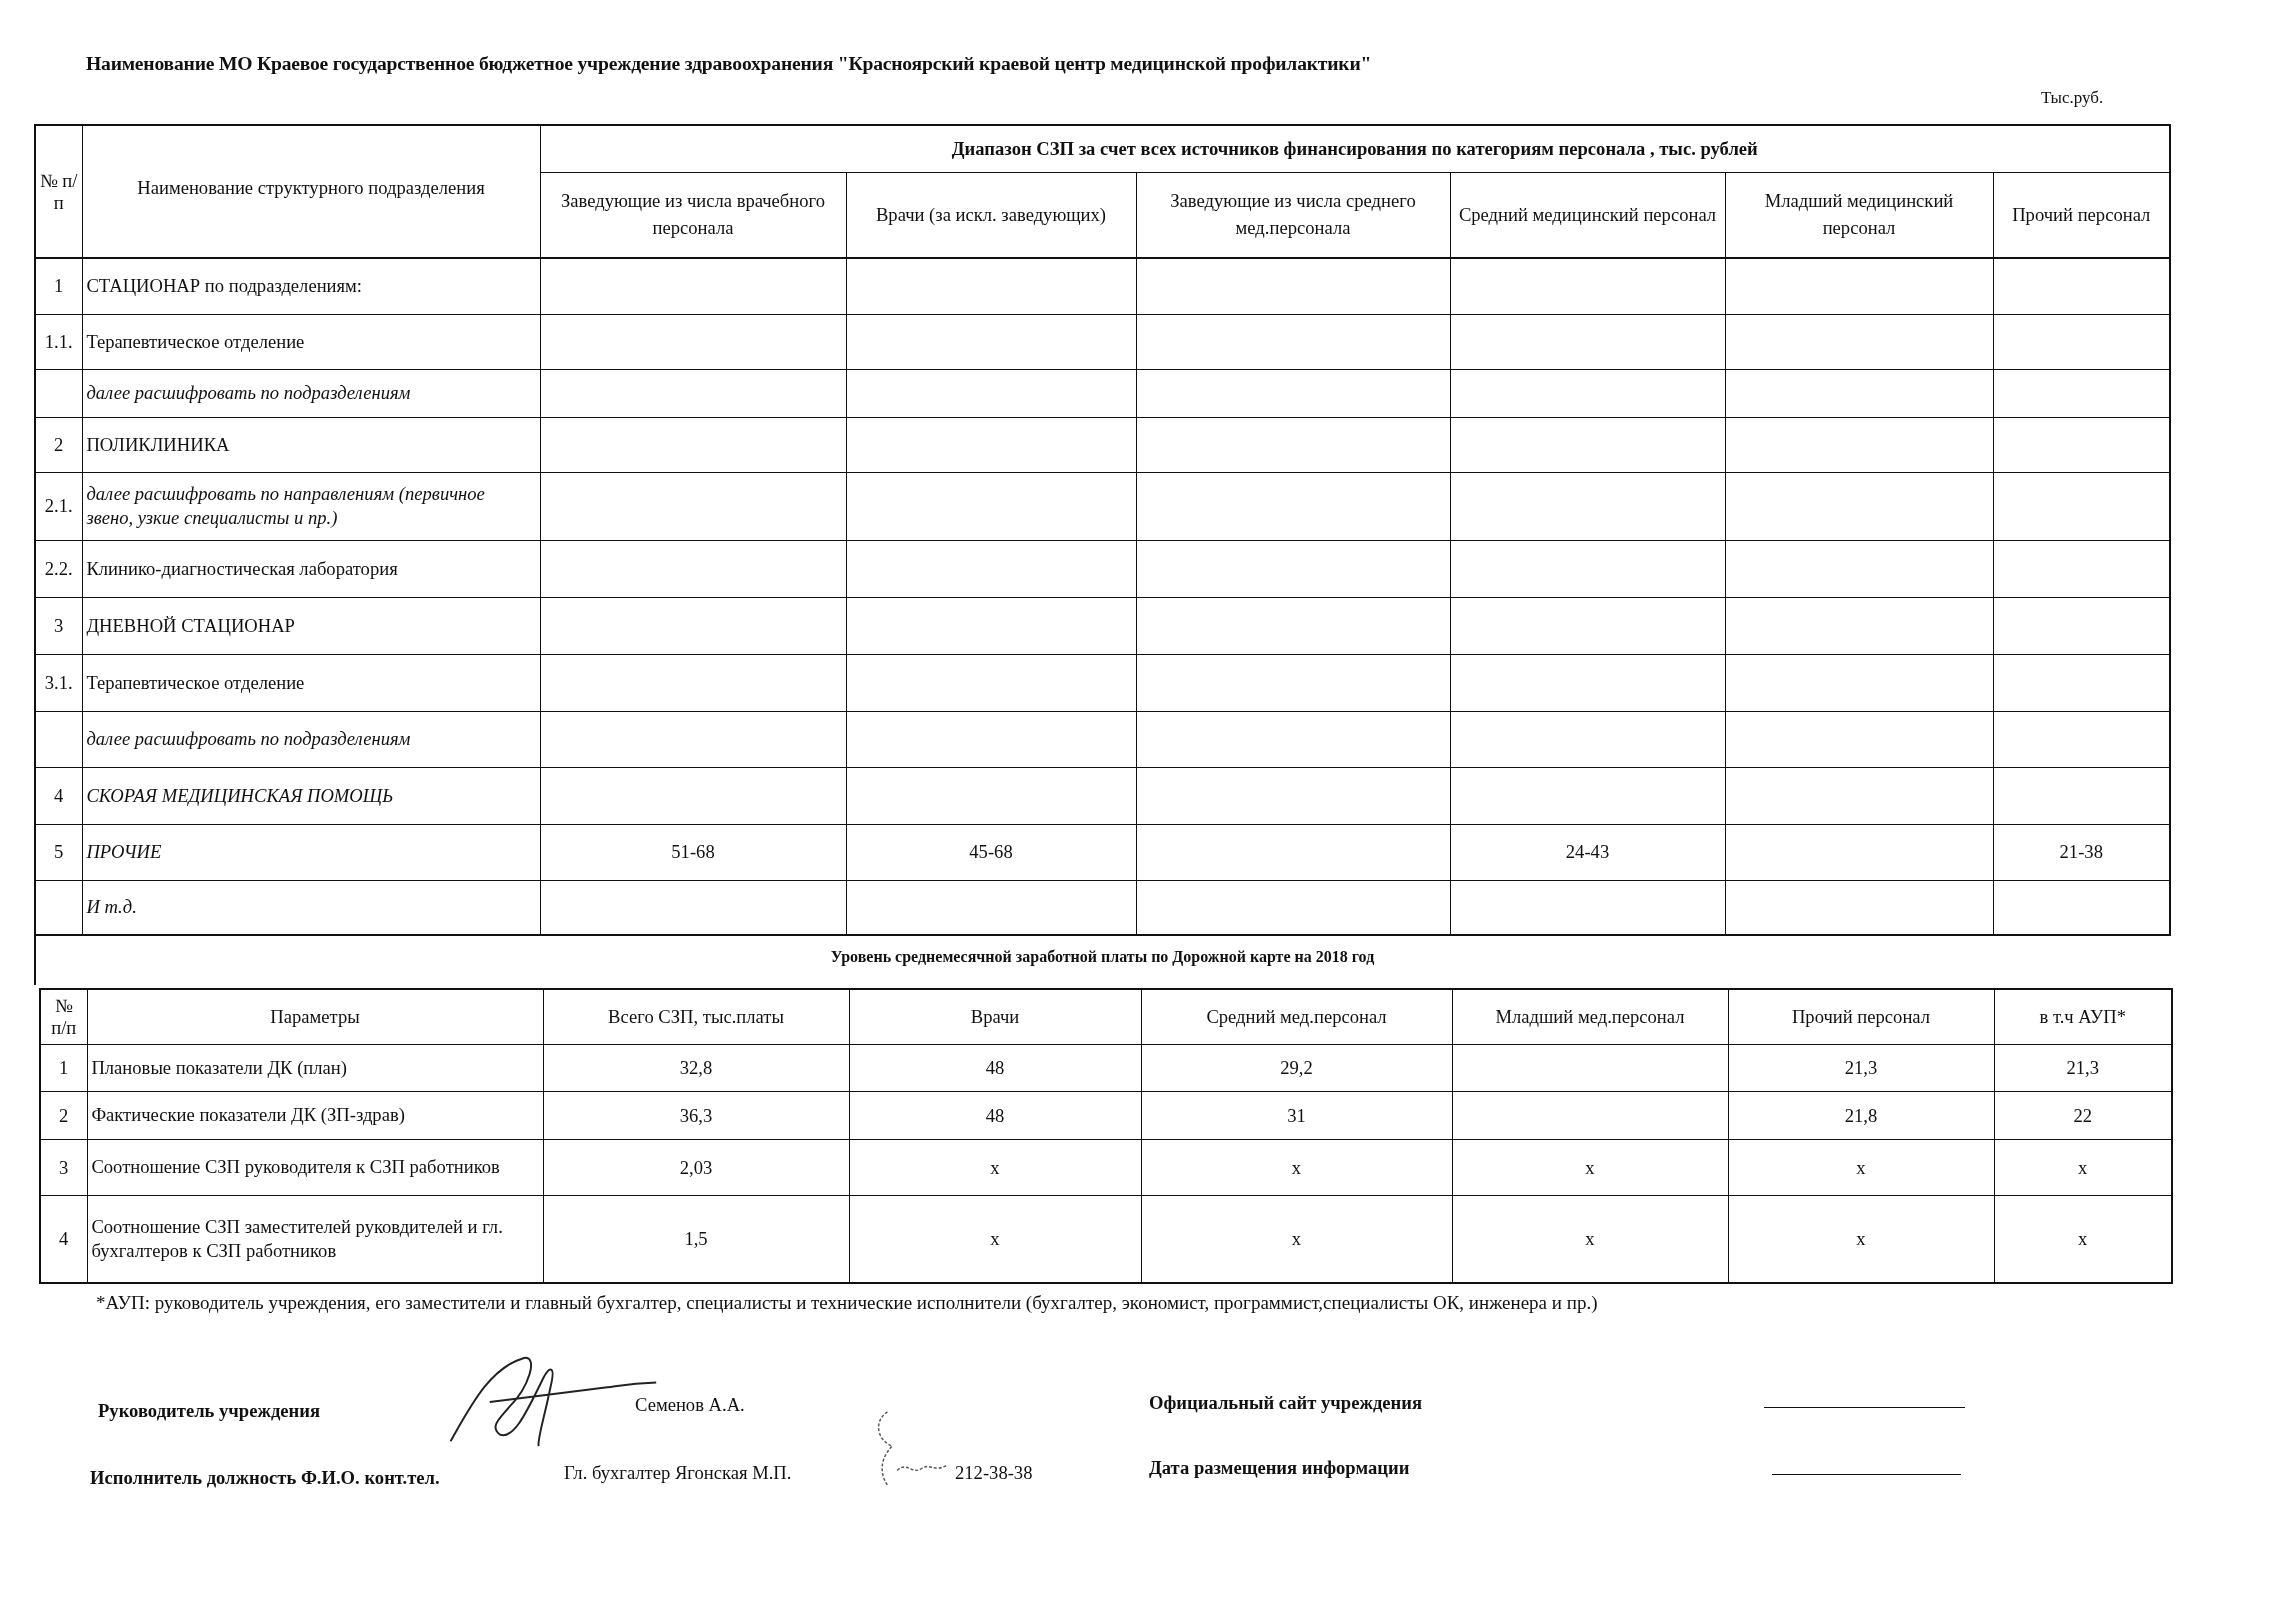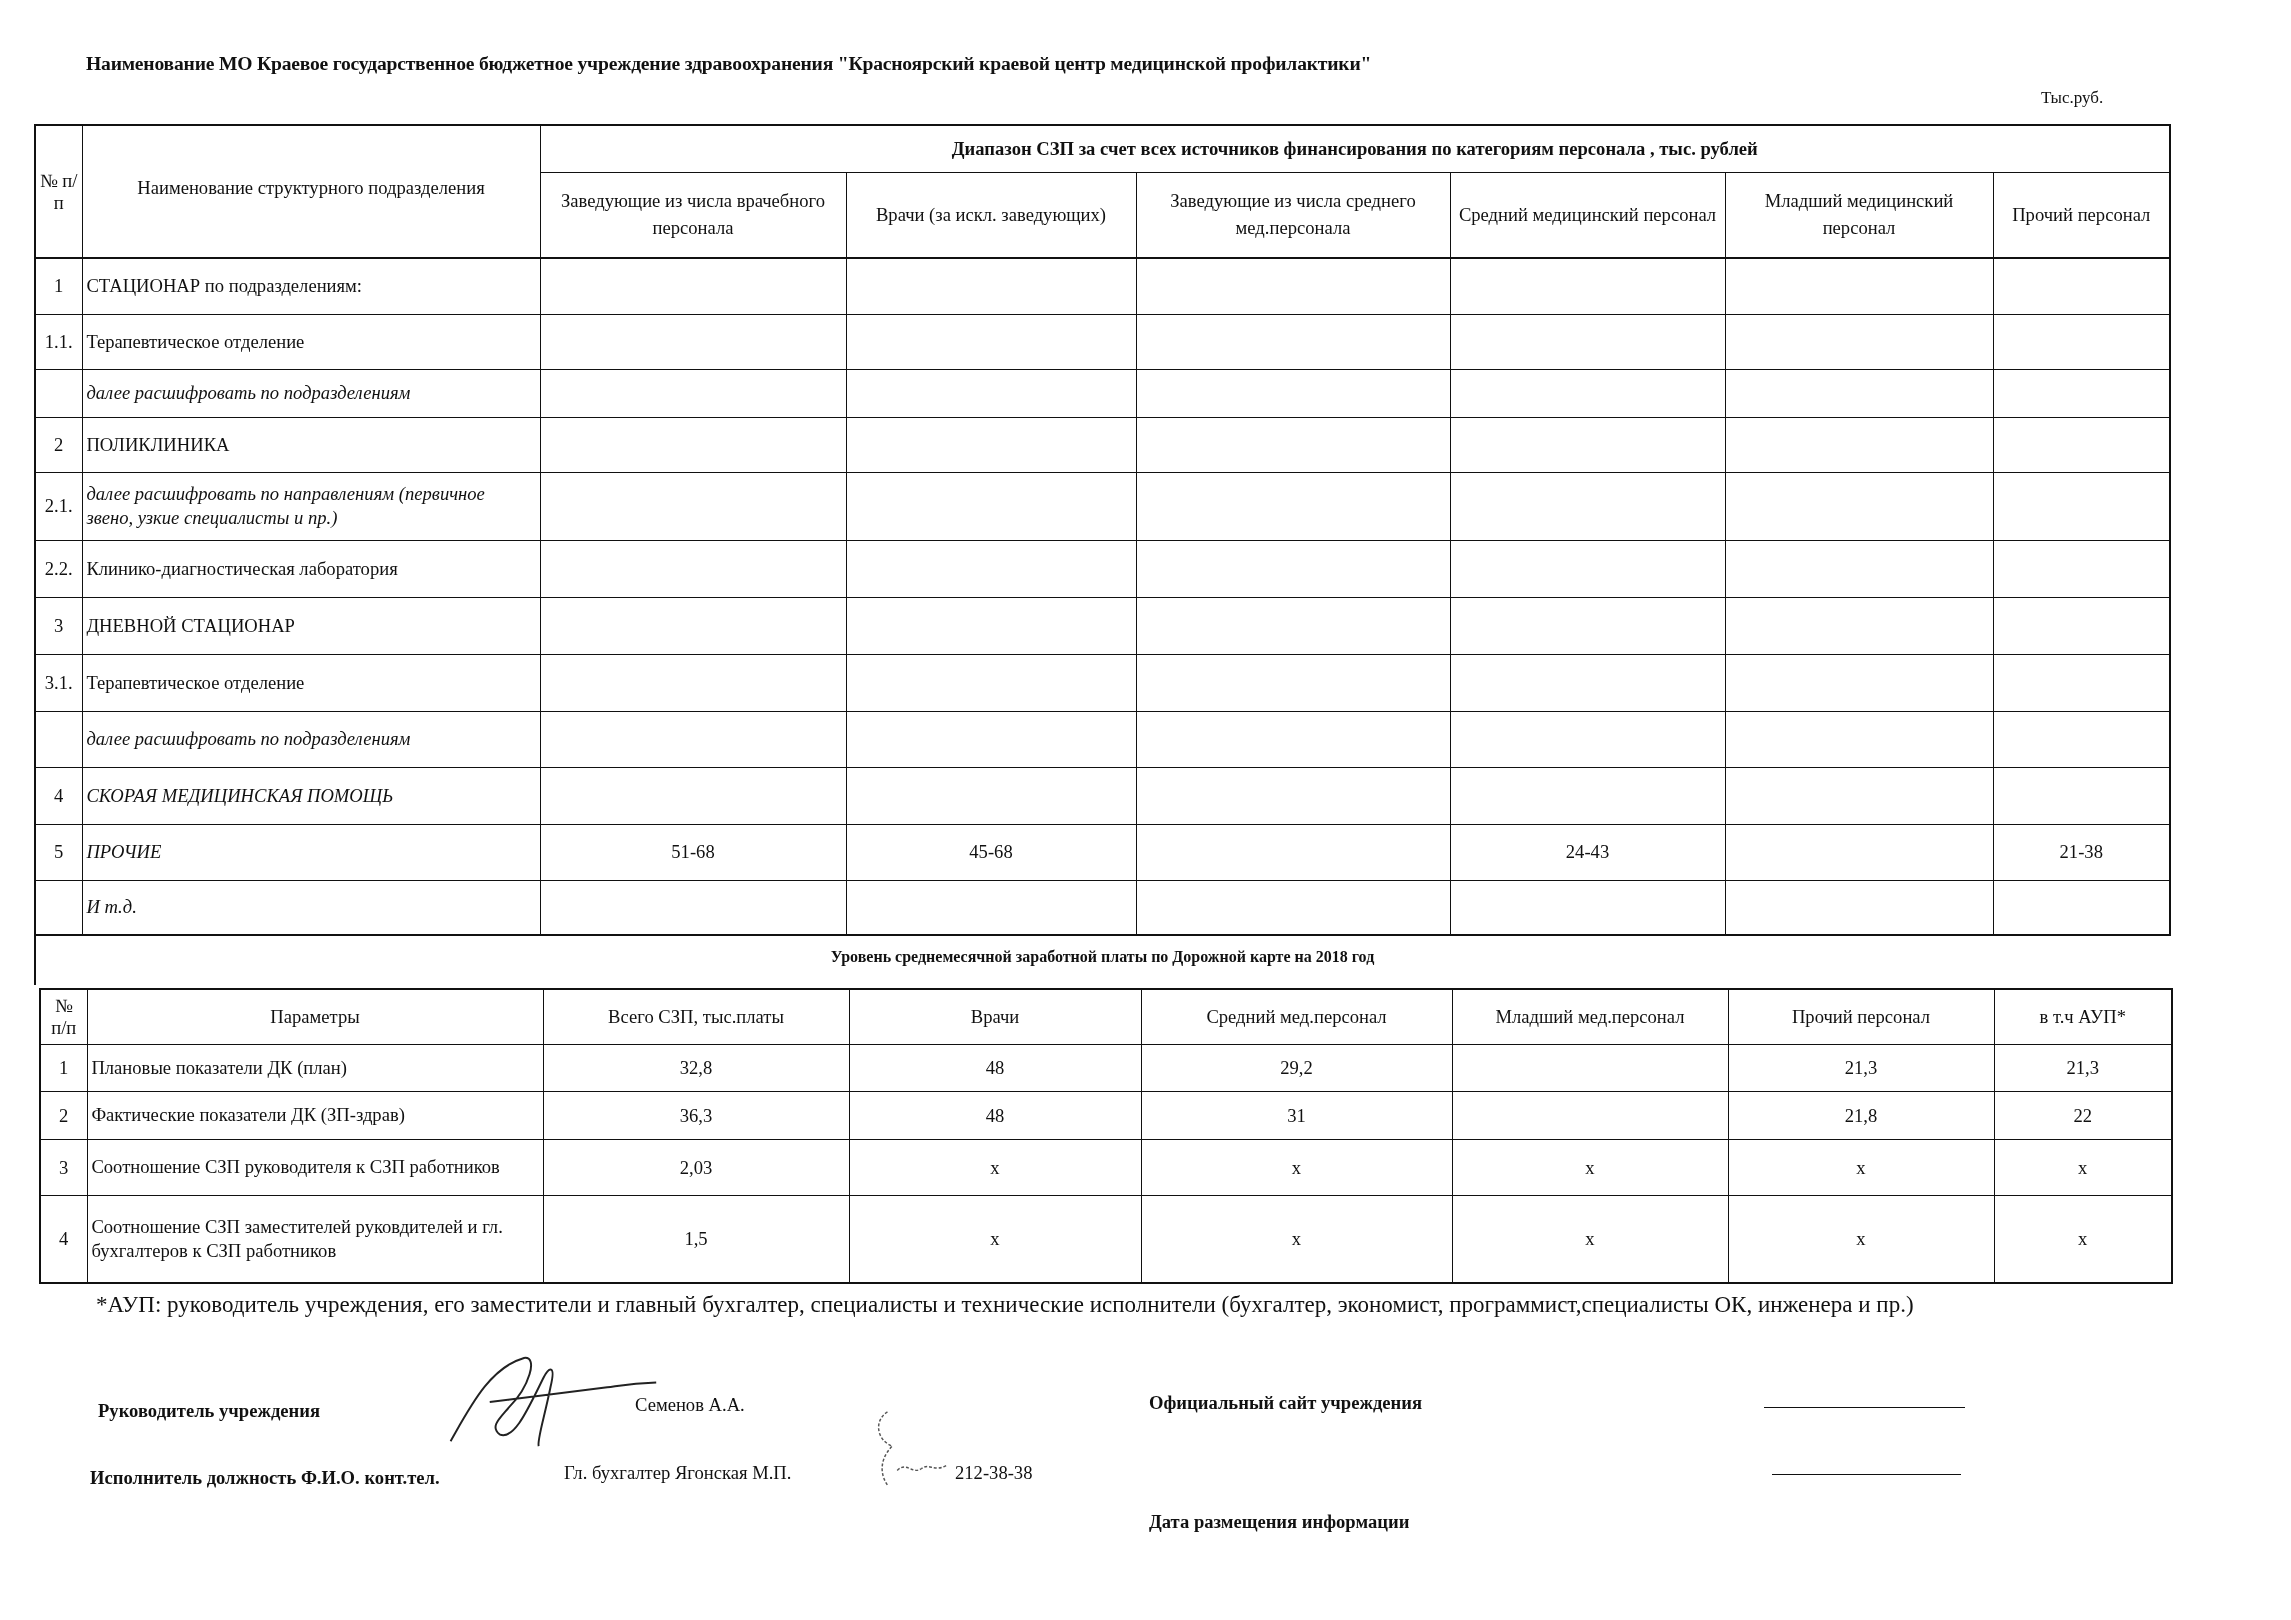--- a/index.html
+++ b/index.html
@@ -21,21 +21,21 @@
   .thick-b td { border-bottom:2.5px solid #111; }
 
   .midtitle { left:34px; top:928px; width:2135px; height:57px; border-left:2.9px solid #111;
               font-weight:bold; font-size:16px; text-align:center; line-height:57px; box-sizing:border-box; }
 
   .t2 { left:39px; top:988px; width:2132px; border:2.9px solid #111; }
   .t2 td { text-align:center; }
   .t2 td.name { text-align:left; padding-left:3.9px; line-height:1.3; }
   .t2 .hdr td { height:54px; }
 
-  .footnote { left:96px; top:1292px; font-size:23px; white-space:nowrap; }
+  .footnote { left:96px; top:1292px; font-size:19px; white-space:nowrap; }
   .lbl-bold { font-weight:bold; font-size:18.6px; white-space:nowrap; }
   .plain { font-size:18.6px; white-space:nowrap; }
   .blank-line { border-bottom:1.5px solid #111; height:0; }
   .sig { position:absolute; }
 </style>
 </head>
 <body>
 
 <div class="abs title">Наименование МО Краевое государственное бюджетное учреждение здравоохранения "Красноярский краевой центр медицинской профилактики"</div>
 <div class="abs units">Тыс.руб.</div>
@@ -265,15 +265,15 @@
 
 <div class="abs lbl-bold" style="left:90px;top:1467px;">Исполнитель должность Ф.И.О. конт.тел.</div>
 <div class="abs plain" style="left:564px;top:1462px;">Гл. бухгалтер Ягонская М.П.</div>
 <svg class="sig" style="left:863px;top:1402px;" width="88" height="88" viewBox="0 0 90 90">
   <path d="M25 10 C 10 20, 15 40, 30 45 C 20 55, 15 70, 25 85 M 35 70 C 45 60, 50 75, 60 68 C 68 62, 72 72, 85 65" stroke="#555" stroke-width="1.5" fill="none" stroke-dasharray="3,2"></path>
 </svg>
 <div class="abs plain" style="left:955px;top:1462px;">212-38-38</div>
 
 <div class="abs lbl-bold" style="left:1149px;top:1392px;">Официальный сайт учреждения</div>
 <div class="abs blank-line" style="left:1764px;top:1407px;width:201px;"></div>
-<div class="abs lbl-bold" style="left:1149px;top:1511px;">Дата размещения информации</div>
+<div class="abs lbl-bold" style="left:1149px;top:1457px;">Дата размещения информации</div>
 <div class="abs blank-line" style="left:1772px;top:1474px;width:189px;"></div>
 
 
 </body></html>

